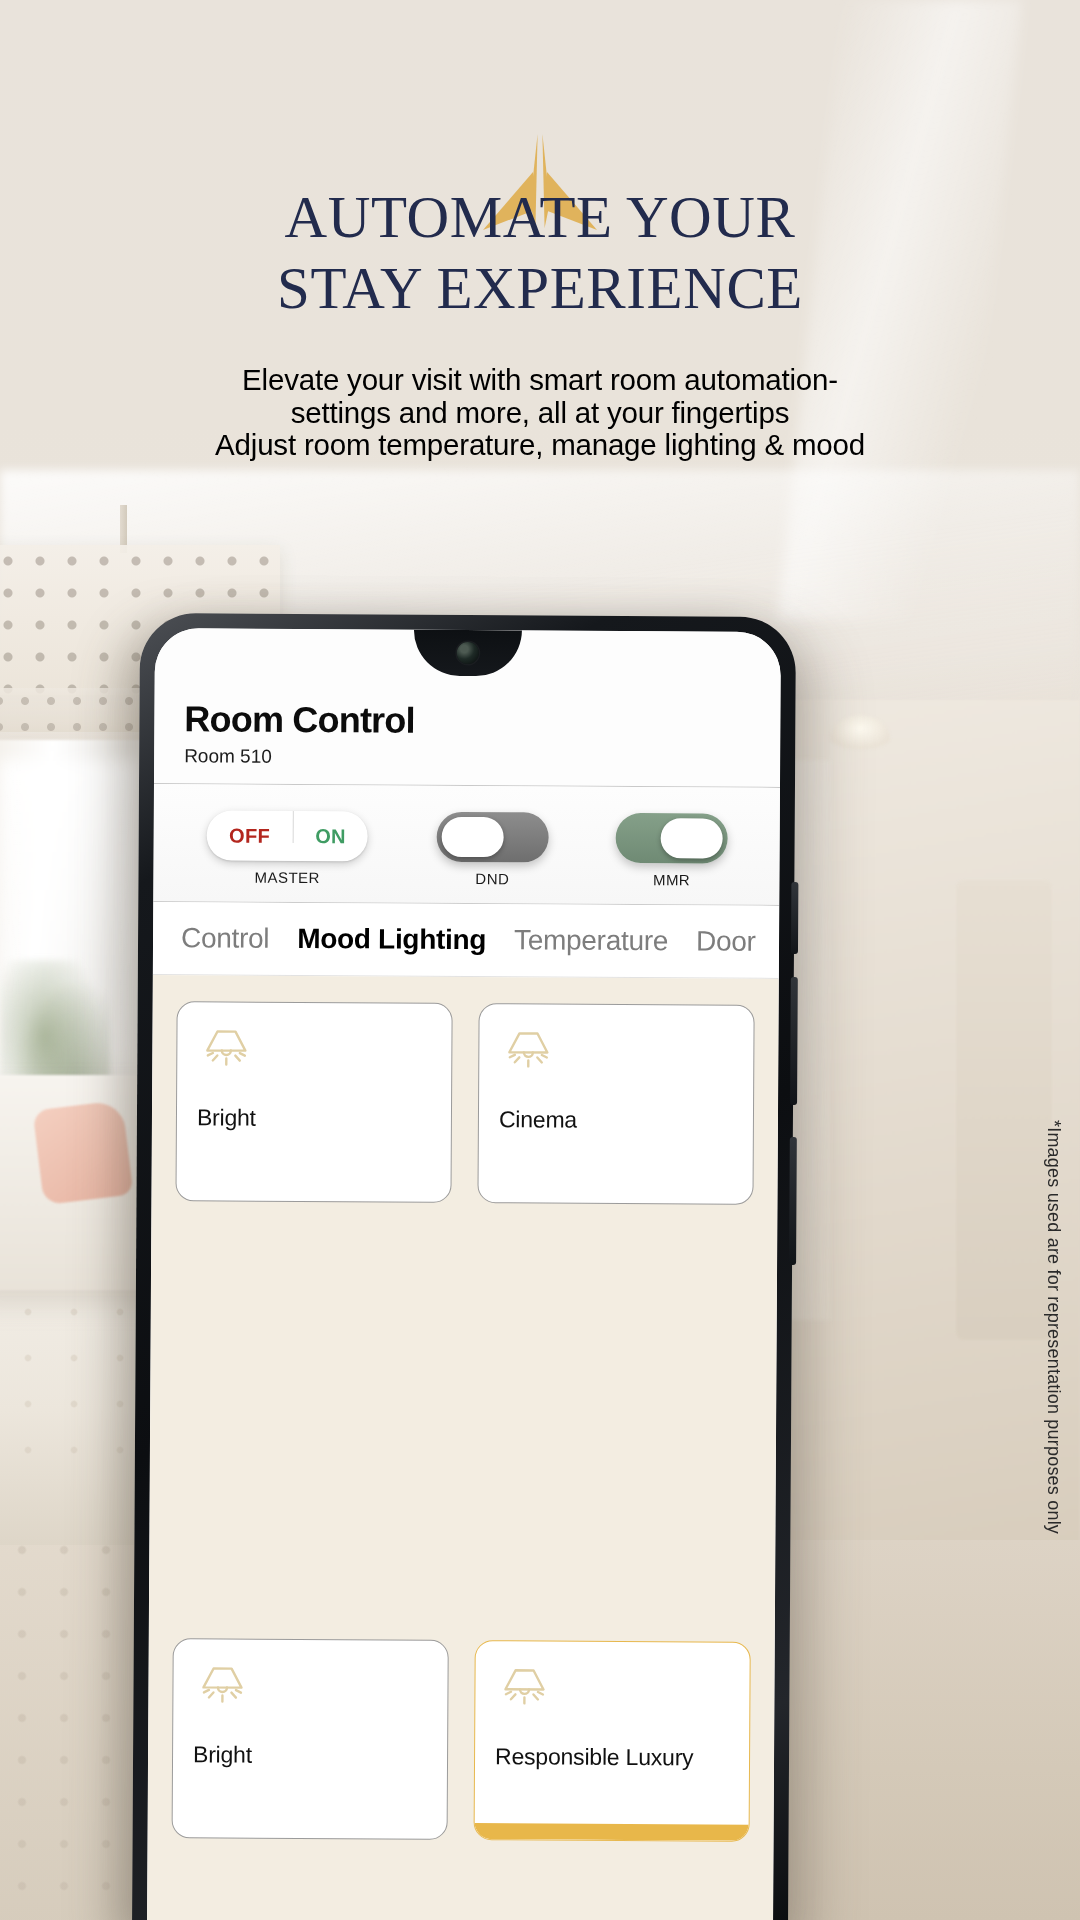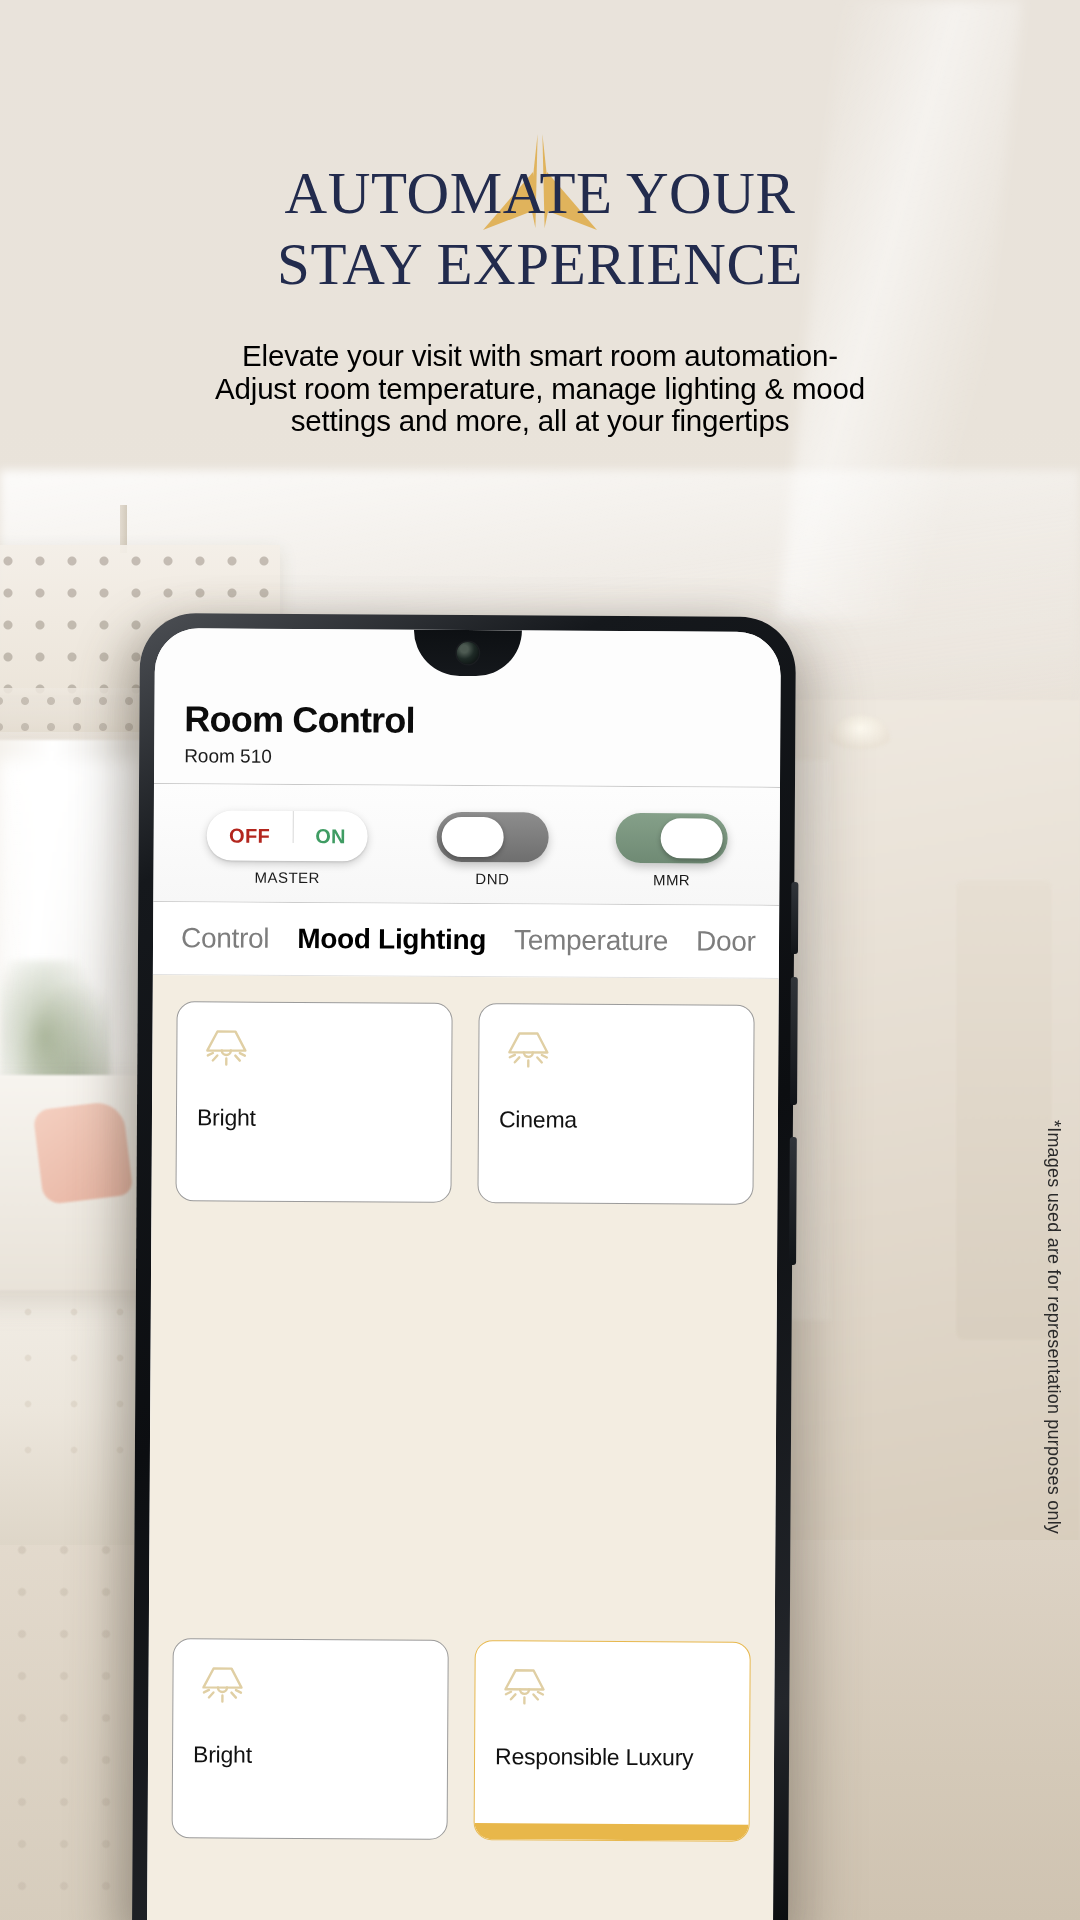--- a/index.html
+++ b/index.html
@@ -138,21 +138,21 @@
   
   #top-content {
     position: absolute; left: 0; top: 0; width: 1080px;
     text-align: center;
     z-index: 5;
   }
   .logo-wrap { padding-top: 132px; height: 96px; display:flex; justify-content:center; align-items:flex-start;}
   .logo-wrap svg { display:block; }
 
   .headline {
-    margin-top: 32px;
+    margin-top: 56px;
     font-family: "Liberation Serif", serif;
     color: #222b4d;
     font-size: 59px;
     line-height: 1.0;
     letter-spacing: 0.6px;
     font-weight: 400;
   }
   .headline .l2 { display:block; margin-top: 12px; }
 
   .subcopy {
@@ -331,22 +331,22 @@
     </svg>
   </div>
 
   <div class="headline">
     <span class="l1">AUTOMATE YOUR</span>
     <span class="l2">STAY EXPERIENCE</span>
   </div>
 
   <div class="subcopy">
     <span>Elevate your visit with smart room automation-</span>
+    <span>settings and more, all at your fingertips</span>
     <span>Adjust room temperature, manage lighting &amp; mood</span>
-    <span>settings and more, all at your fingertips</span>
   </div>
 </div>
 
 <div id="phone">
   <div class="phone-sidebtn sb1"></div>
   <div class="phone-sidebtn sb2"></div>
   <div class="phone-sidebtn sb3"></div>
 
   <div class="phone-screen">
 

